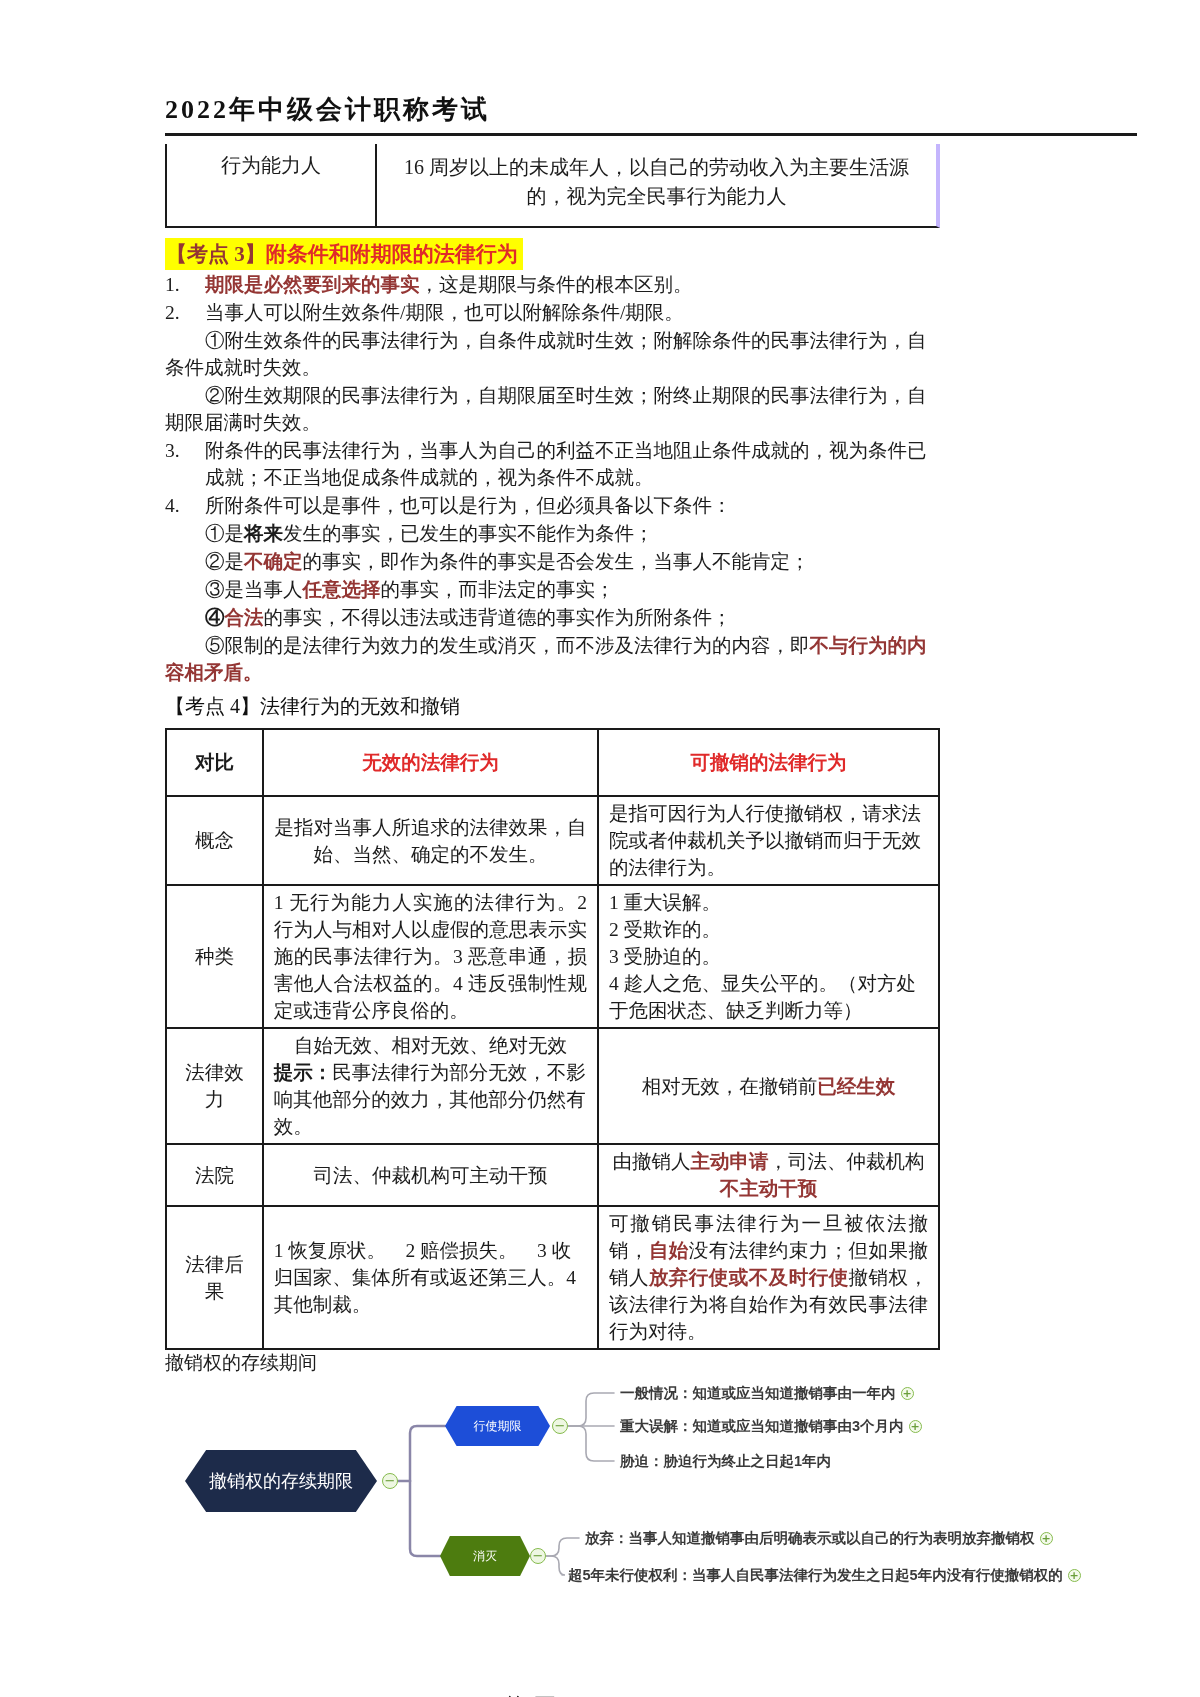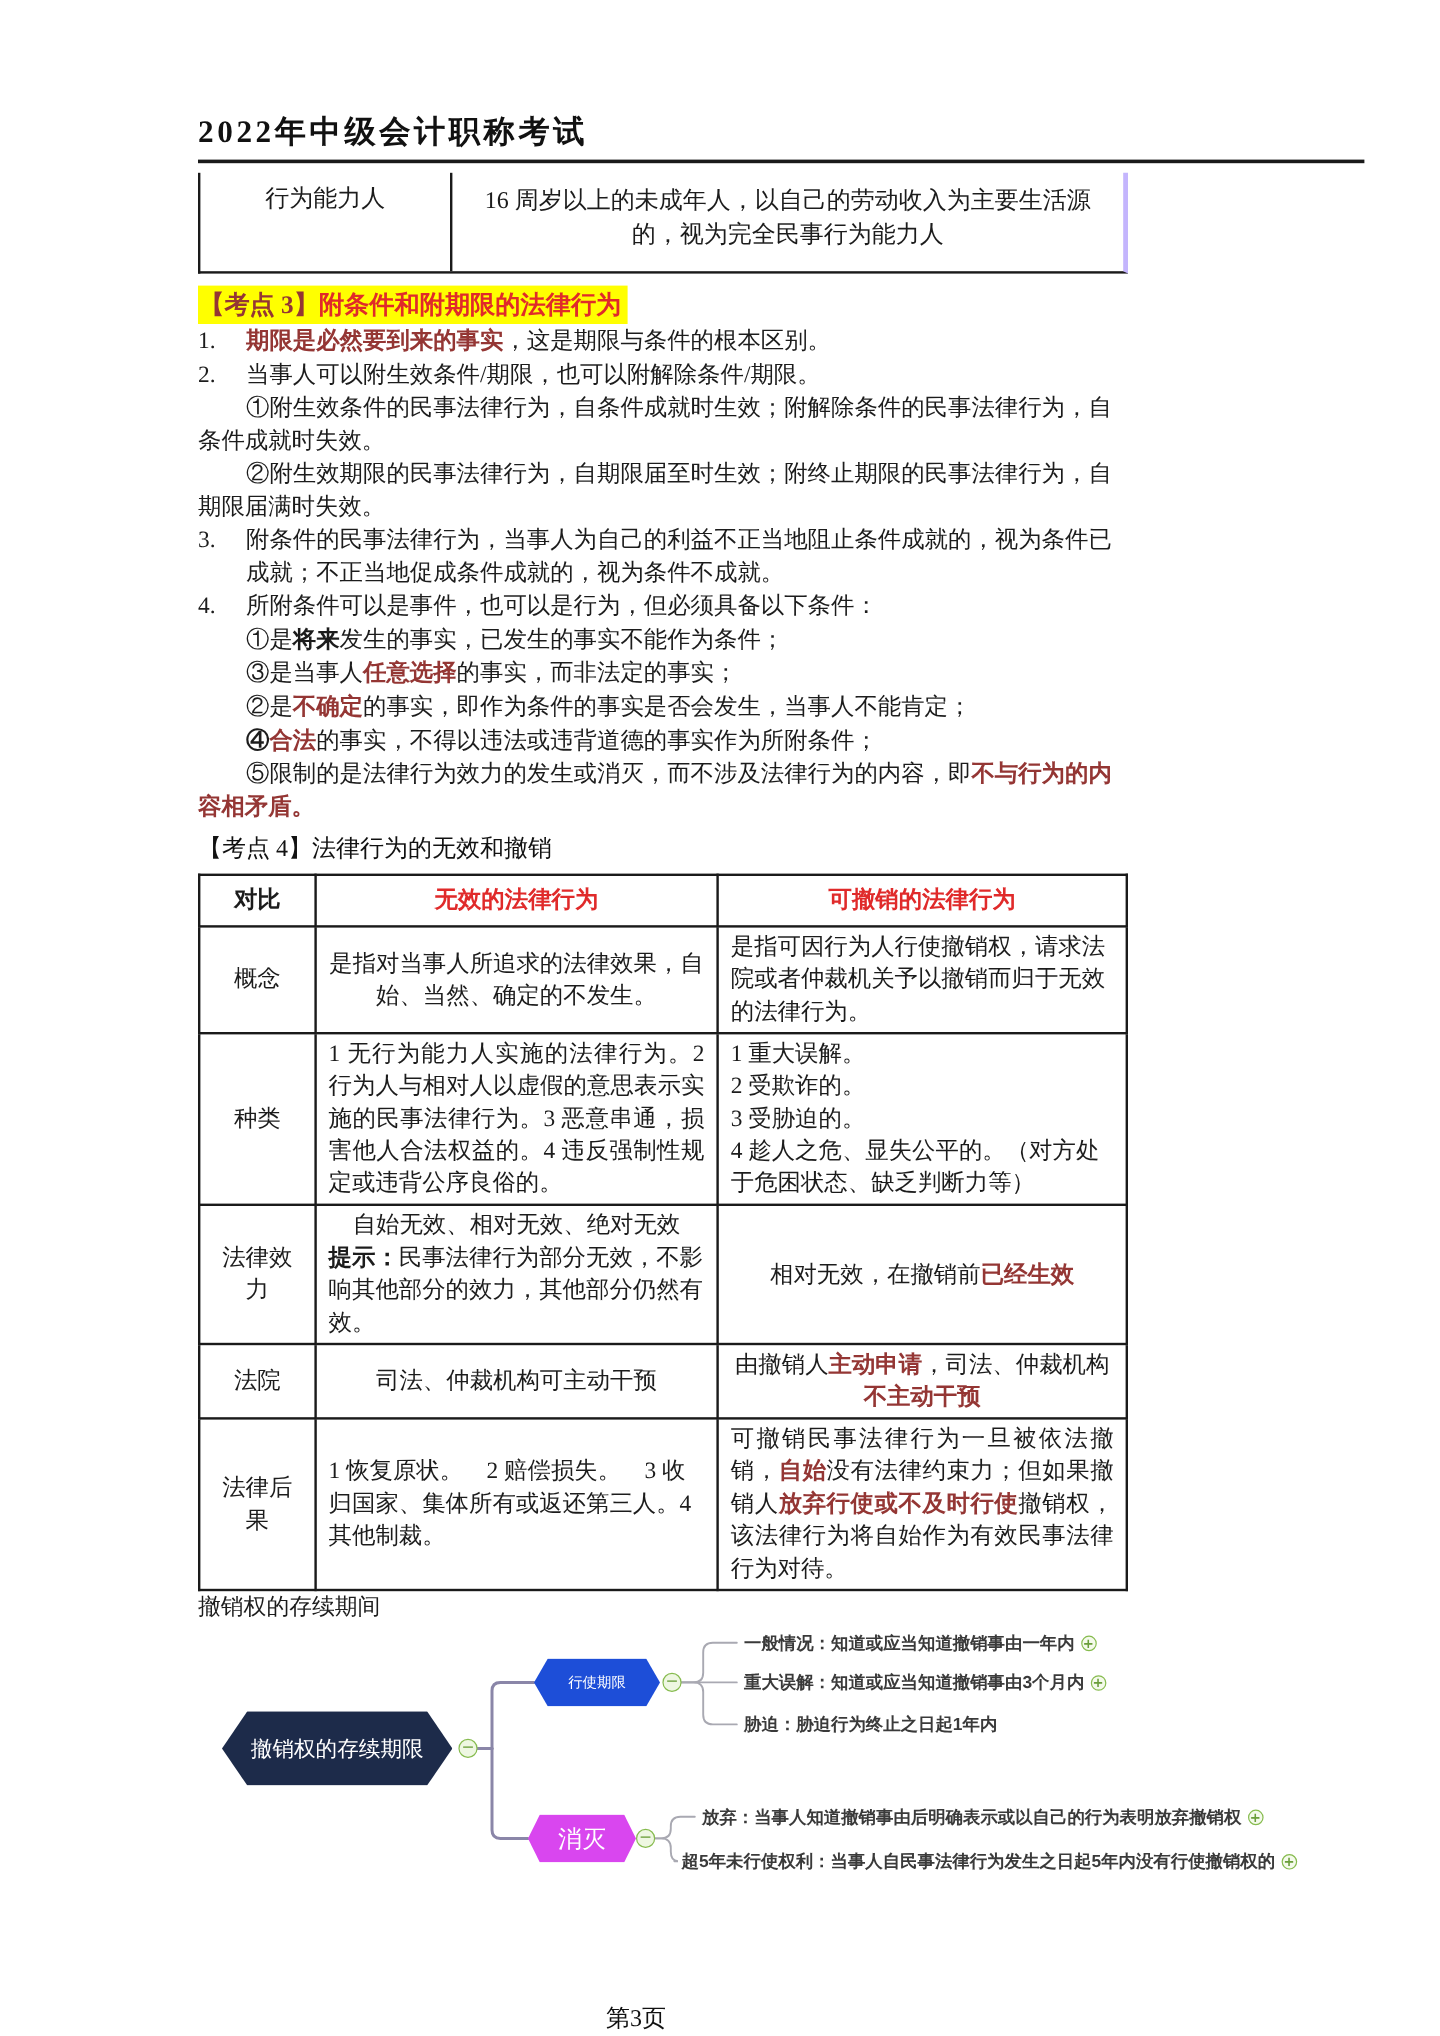--- a/index.html
+++ b/index.html
@@ -49,42 +49,42 @@
   
   .kp4-head{margin-top:7px;font-size:20px;color:#111;}
   
   table.cmp{
     width:775px;border-collapse:collapse;margin-top:8px;
     font-size:19.5px;line-height:27px;
   }
   table.cmp th,table.cmp td{
     border:2px solid #1a1a1a;padding:3px 10px;vertical-align:middle;box-sizing:border-box;
   }
-  table.cmp th{font-weight:bold;text-align:center;padding:7px 4px;}
+  table.cmp th{font-weight:bold;text-align:center;padding:19px 4px;}
   th.redhead{color:#e02a2a;}
   td.rowlabel{width:97px;text-align:center;padding:3px 4px;}
   td.col-invalid{width:336px;margin-top:43px;}
   td.col-revocable{width:342px;}
   .tc{text-align:center;}
   .tj{text-align:justify;}
   
   .map-caption{font-size:19px;}
   .map{
     position:relative;margin-left:-165px;width:1200px;height:300px;margin-top:2px;
     font-family:"Liberation Sans","DejaVu Sans",sans-serif;
   }
   .map svg{position:absolute;left:0;top:0;}
   .hex{
     position:absolute;color:#fff;display:flex;align-items:center;justify-content:center;
     clip-path:polygon(11% 0%,89% 0%,100% 50%,89% 100%,11% 100%,0% 50%);
     font-weight:500;
   }
   .hex-root{left:185px;top:72px;width:192px;height:62px;background:#1d2b4a;font-size:18px;}
   .hex-b1{left:445px;top:28px;width:105px;height:40px;background:#1d4ed8;font-size:12px;}
-  .hex-b2{left:440px;top:158px;width:90px;height:40px;background:#d946ef;font-size:20px;}
+  .hex-b2{left:440px;top:158px;width:90px;height:40px;background:#4d7c0f;font-size:12px;}
   .node-toggle{
     position:absolute;width:16px;height:16px;border-radius:50%;
     background:#eef7e2;border:1px solid #86bb4e;color:#6a9e3a;
     font-size:13px;line-height:14px;text-align:center;box-sizing:border-box;
     font-family:"DejaVu Sans",sans-serif;
   }
   .t-root{left:382px;top:95px;}
   .t-b1{left:552px;top:40px;}
   .t-b2{left:530px;top:170px;}
   .leaf{
@@ -140,24 +140,24 @@
         <span>附条件的民事法律行为，当事人为自己的利益不正当地阻止条件成就的，视为条件已成就；不正当地促成条件成就的，视为条件不成就。</span>
       </div>
       <div class="li">
         <span class="num">4.</span>
         <span>所附条件可以是事件，也可以是行为，但必须具备以下条件：</span>
       </div>
       <div class="sub">
         <span>①是</span><span class="b">将来</span><span>发生的事实，已发生的事实不能作为条件；</span>
       </div>
       <div class="sub">
+        <span>②是</span><span class="maroon">不确定</span><span>的事实，即作为条件的事实是否会发生，当事人不能肯定；</span>
+      </div>
+      <div class="sub">
         <span>③是当事人</span><span class="maroon">任意选择</span><span>的事实，而非法定的事实；</span>
-      </div>
-      <div class="sub">
-        <span>②是</span><span class="maroon">不确定</span><span>的事实，即作为条件的事实是否会发生，当事人不能肯定；</span>
       </div>
       <div class="sub">
         <span class="b">④</span><span class="maroon">合法</span><span>的事实，不得以违法或违背道德的事实作为所附条件；</span>
       </div>
       <div class="sub">
         <span>⑤限制的是法律行为效力的发生或消灭，而不涉及法律行为的内容，即</span><span class="maroon">不与行为的内容相矛盾。</span>
       </div>
     </div>
 
     <div class="kp4-head">

